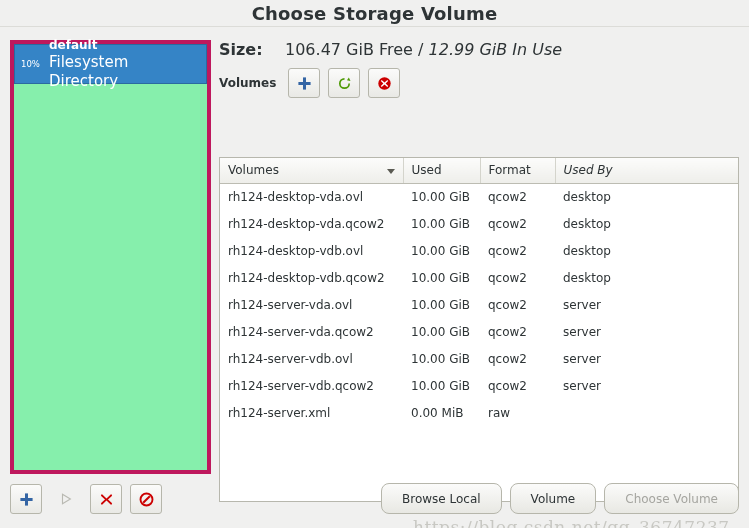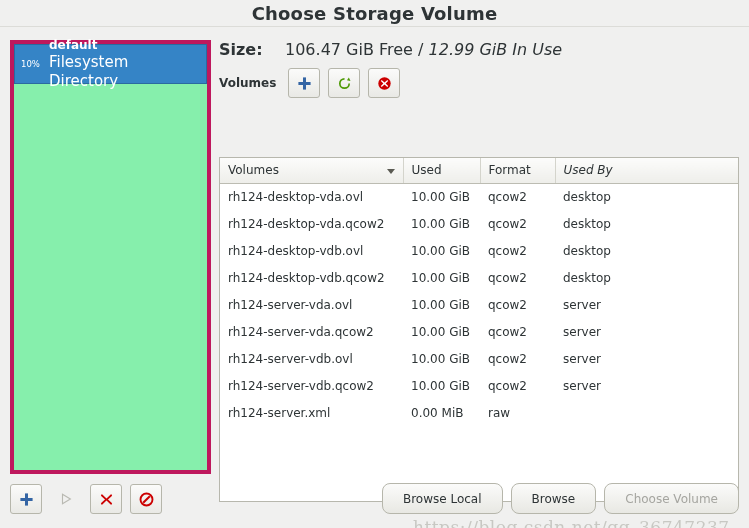--- a/index.html
+++ b/index.html
@@ -341,20 +341,20 @@
             <td class="col-size">0.00 MiB</td>
             <td class="col-format">raw</td>
             <td class="col-usedby"></td>
           </tr>
         </tbody>
       </table>
     </div>
 
     <div class="bottom-btns">
       <div class="btn">Browse Local</div>
-      <div class="btn">Browse</div>
+      <div class="btn">Volume</div>
       <div class="btn disabled">Choose Volume</div>
     </div>
 
     <div class="watermark">https://blog.csdn.net/qq_36747237</div>
 
   </div>
 </div>
 
 </body></html>

